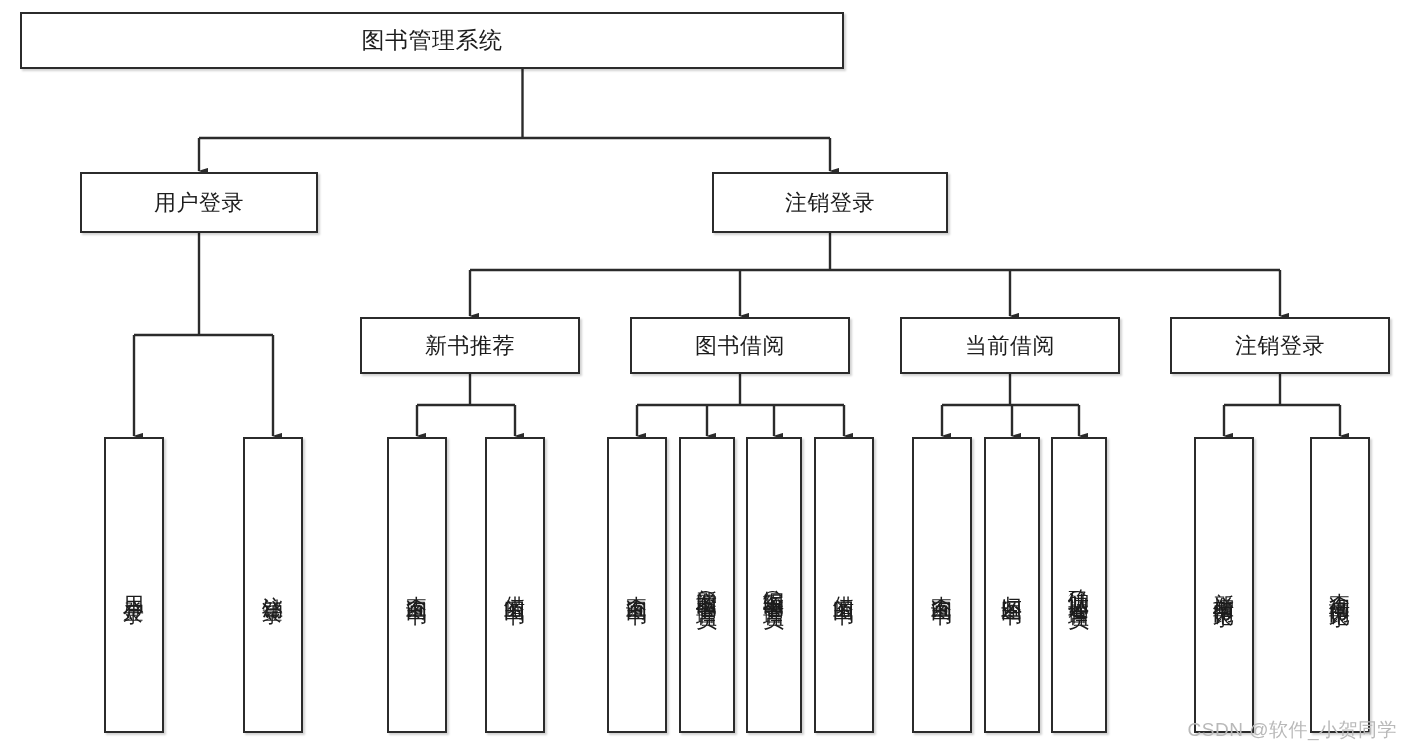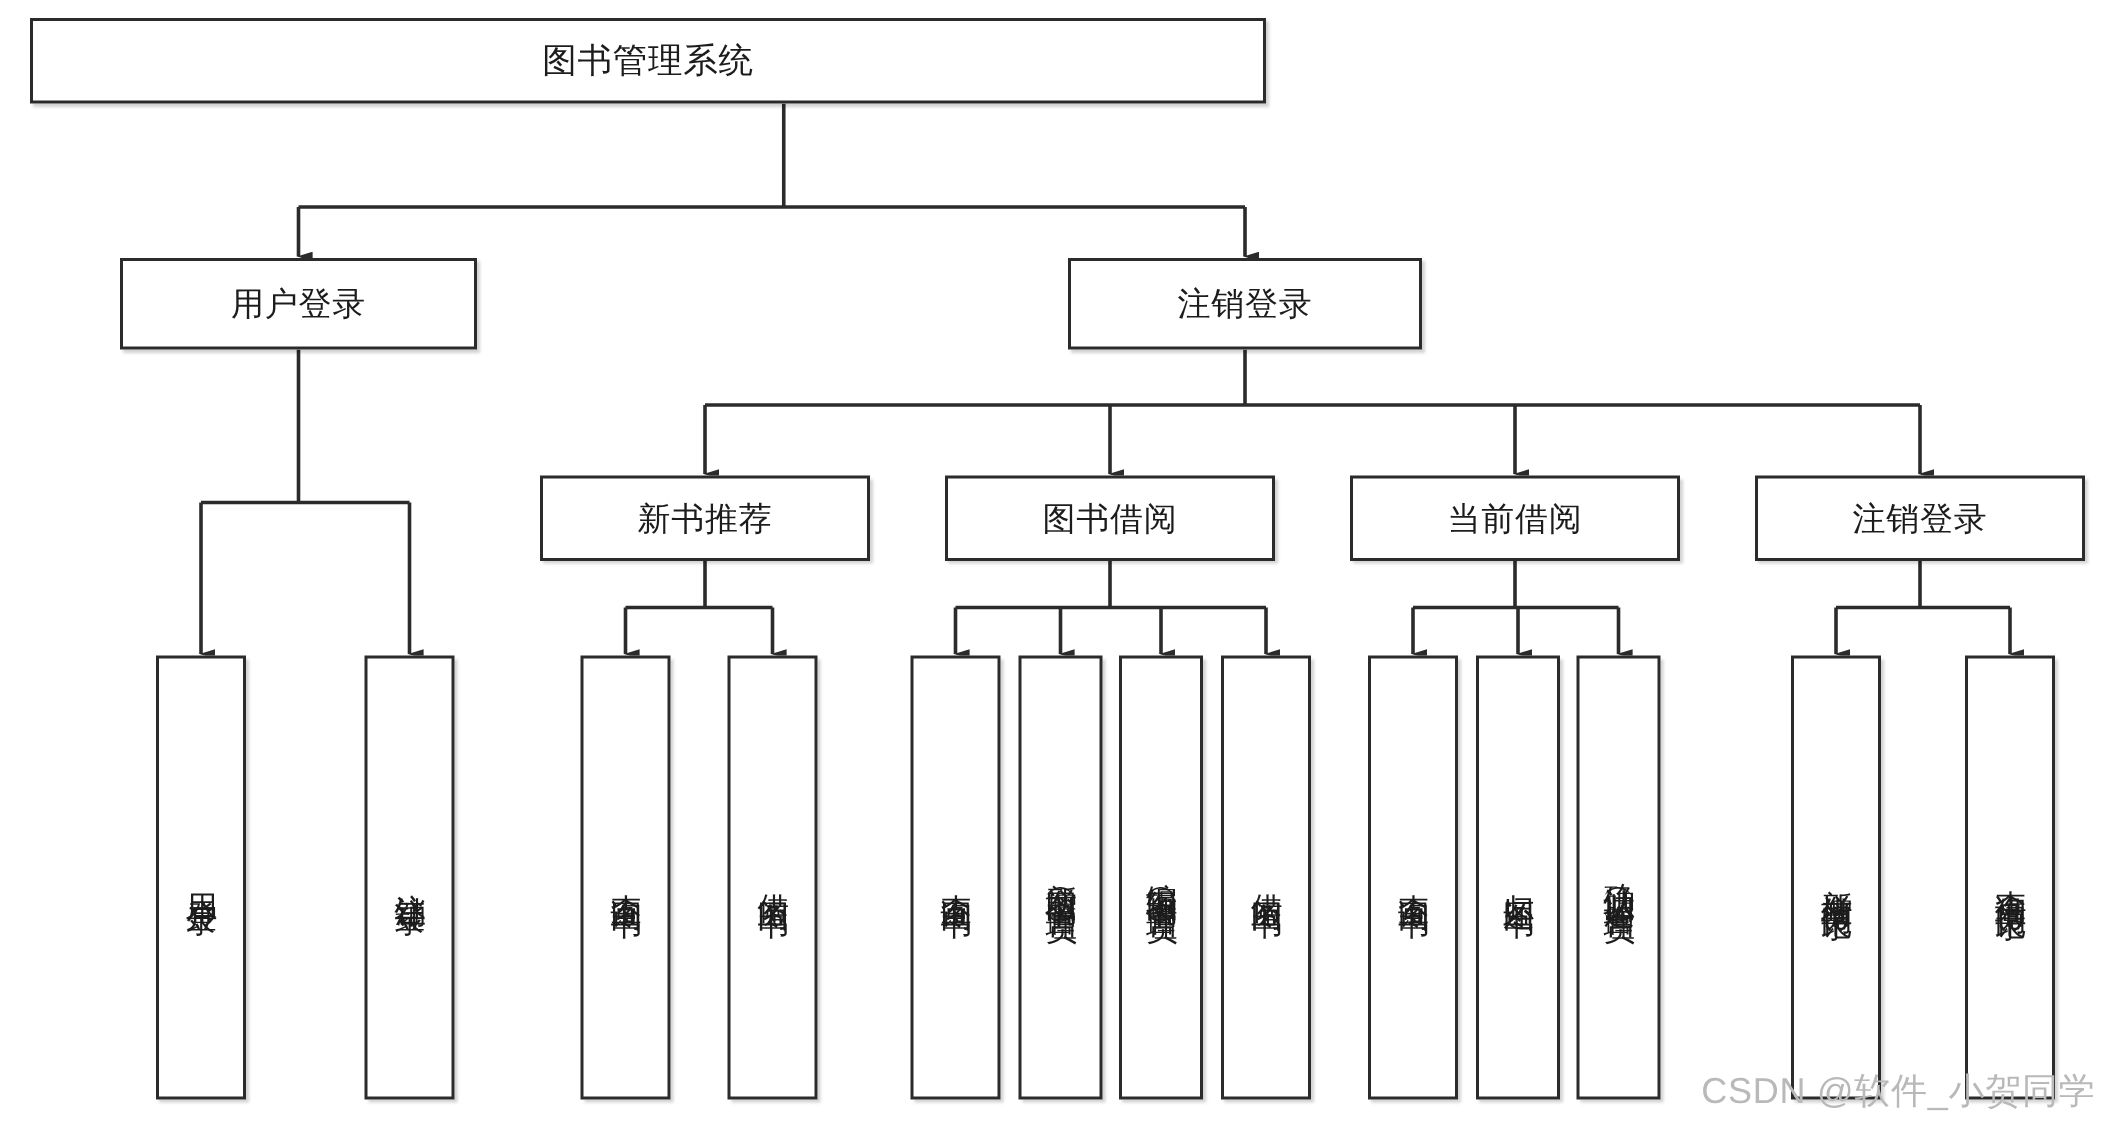--- a/index.html
+++ b/index.html
@@ -52,21 +52,21 @@
     left: 0; top: 0;
     width: 1405px;
     height: 747px;
     pointer-events: none;
   }
   .watermark {
     position: absolute;
     right: 8px;
     bottom: 4px;
     color: #b9b9b9;
-    font-size: 24px;
+    font-size: 19px;
     white-space: nowrap;
     letter-spacing: 0.5px;
   }
 </style>
 </head>
 <body>
 
 <div id="diagram-root">
   <svg class="edges" viewBox="0 0 1405 747">
     <defs>

